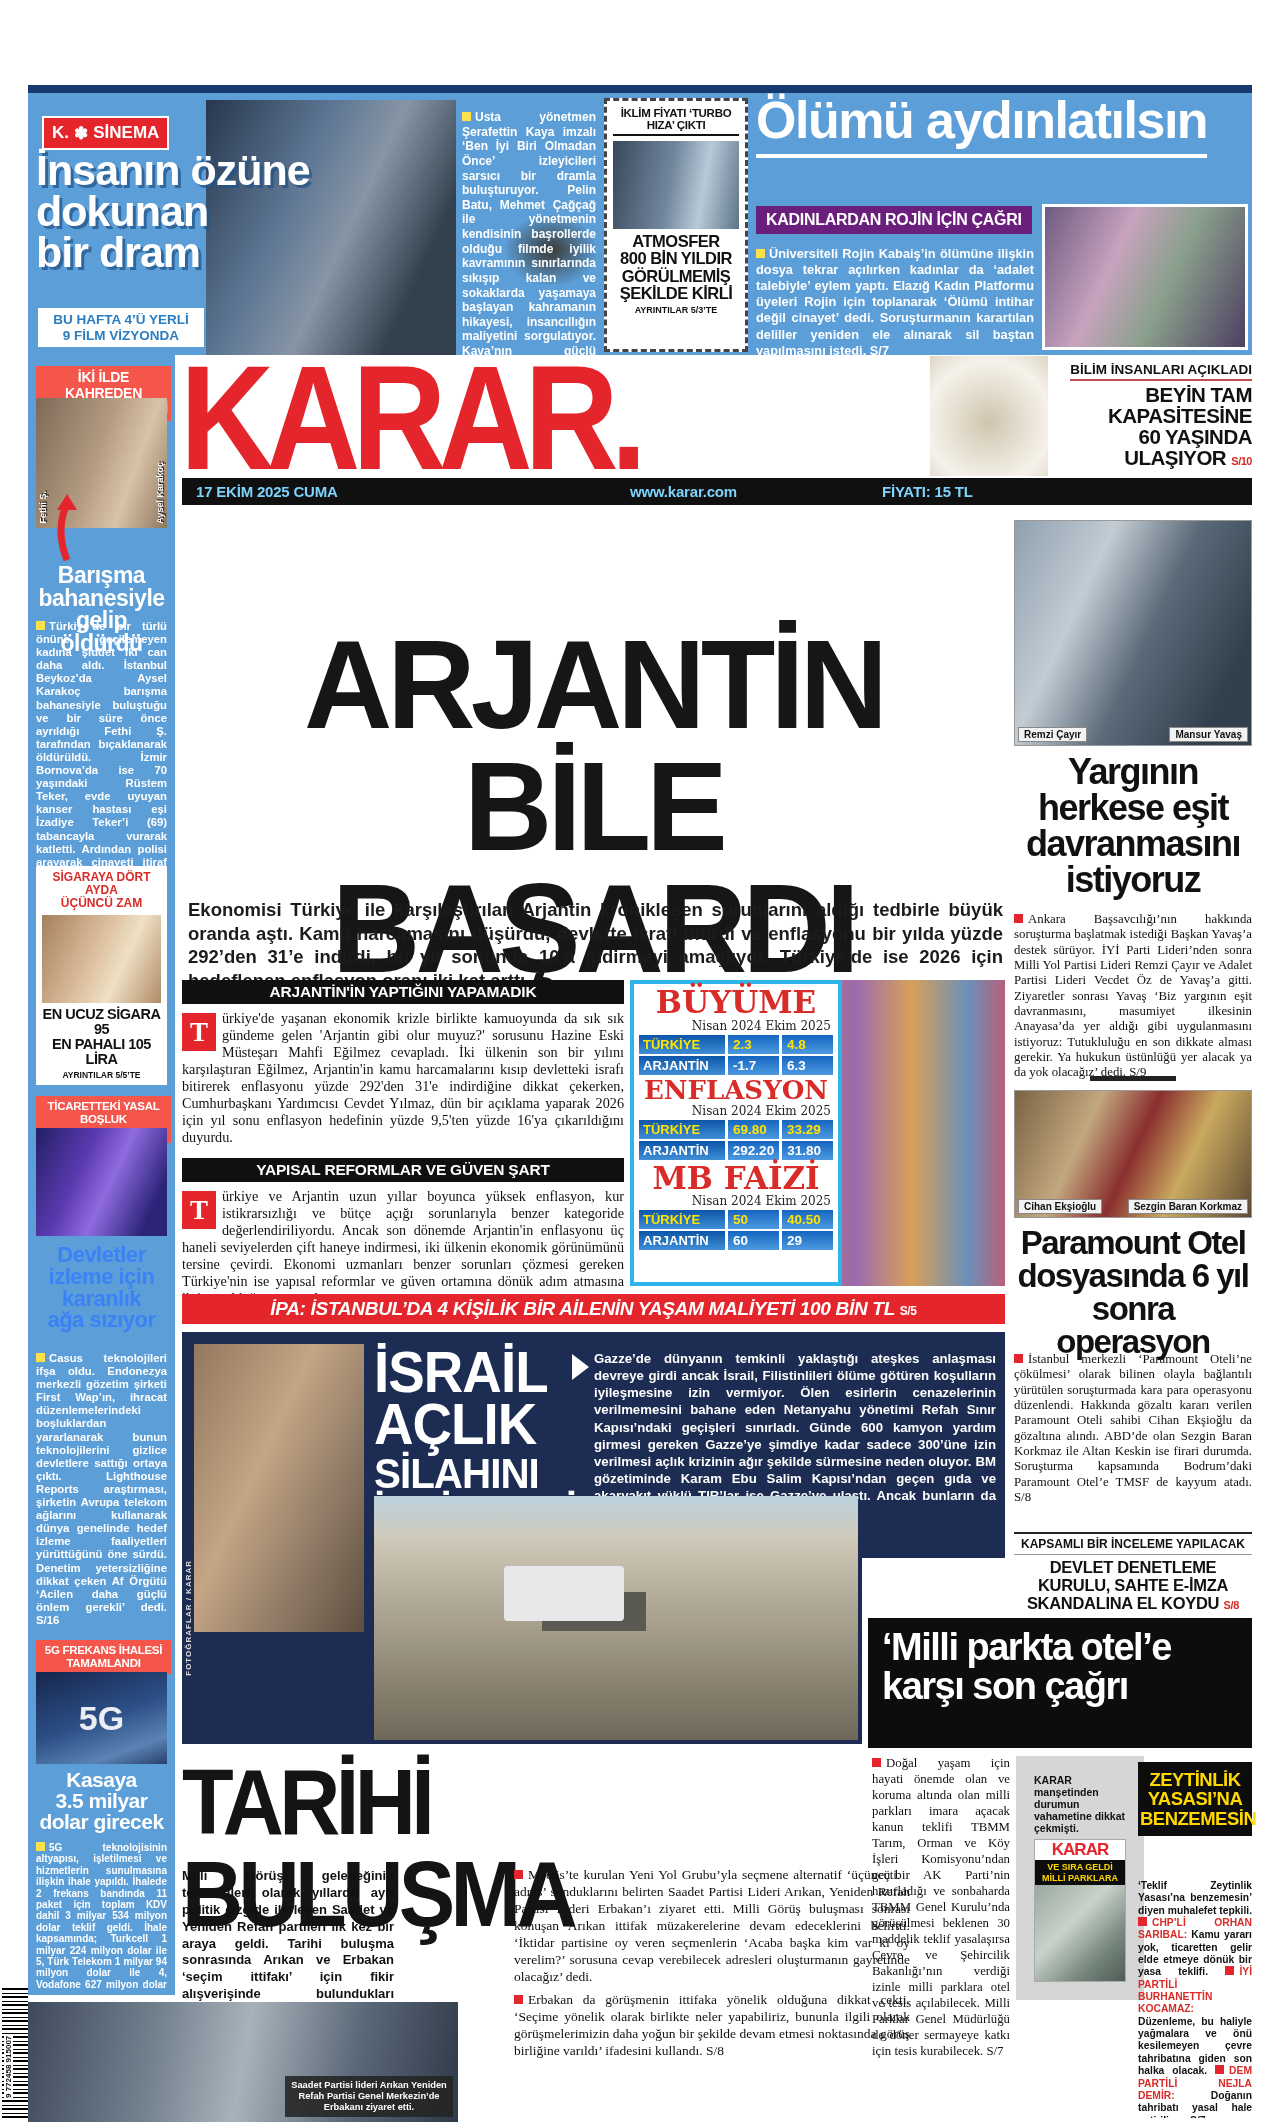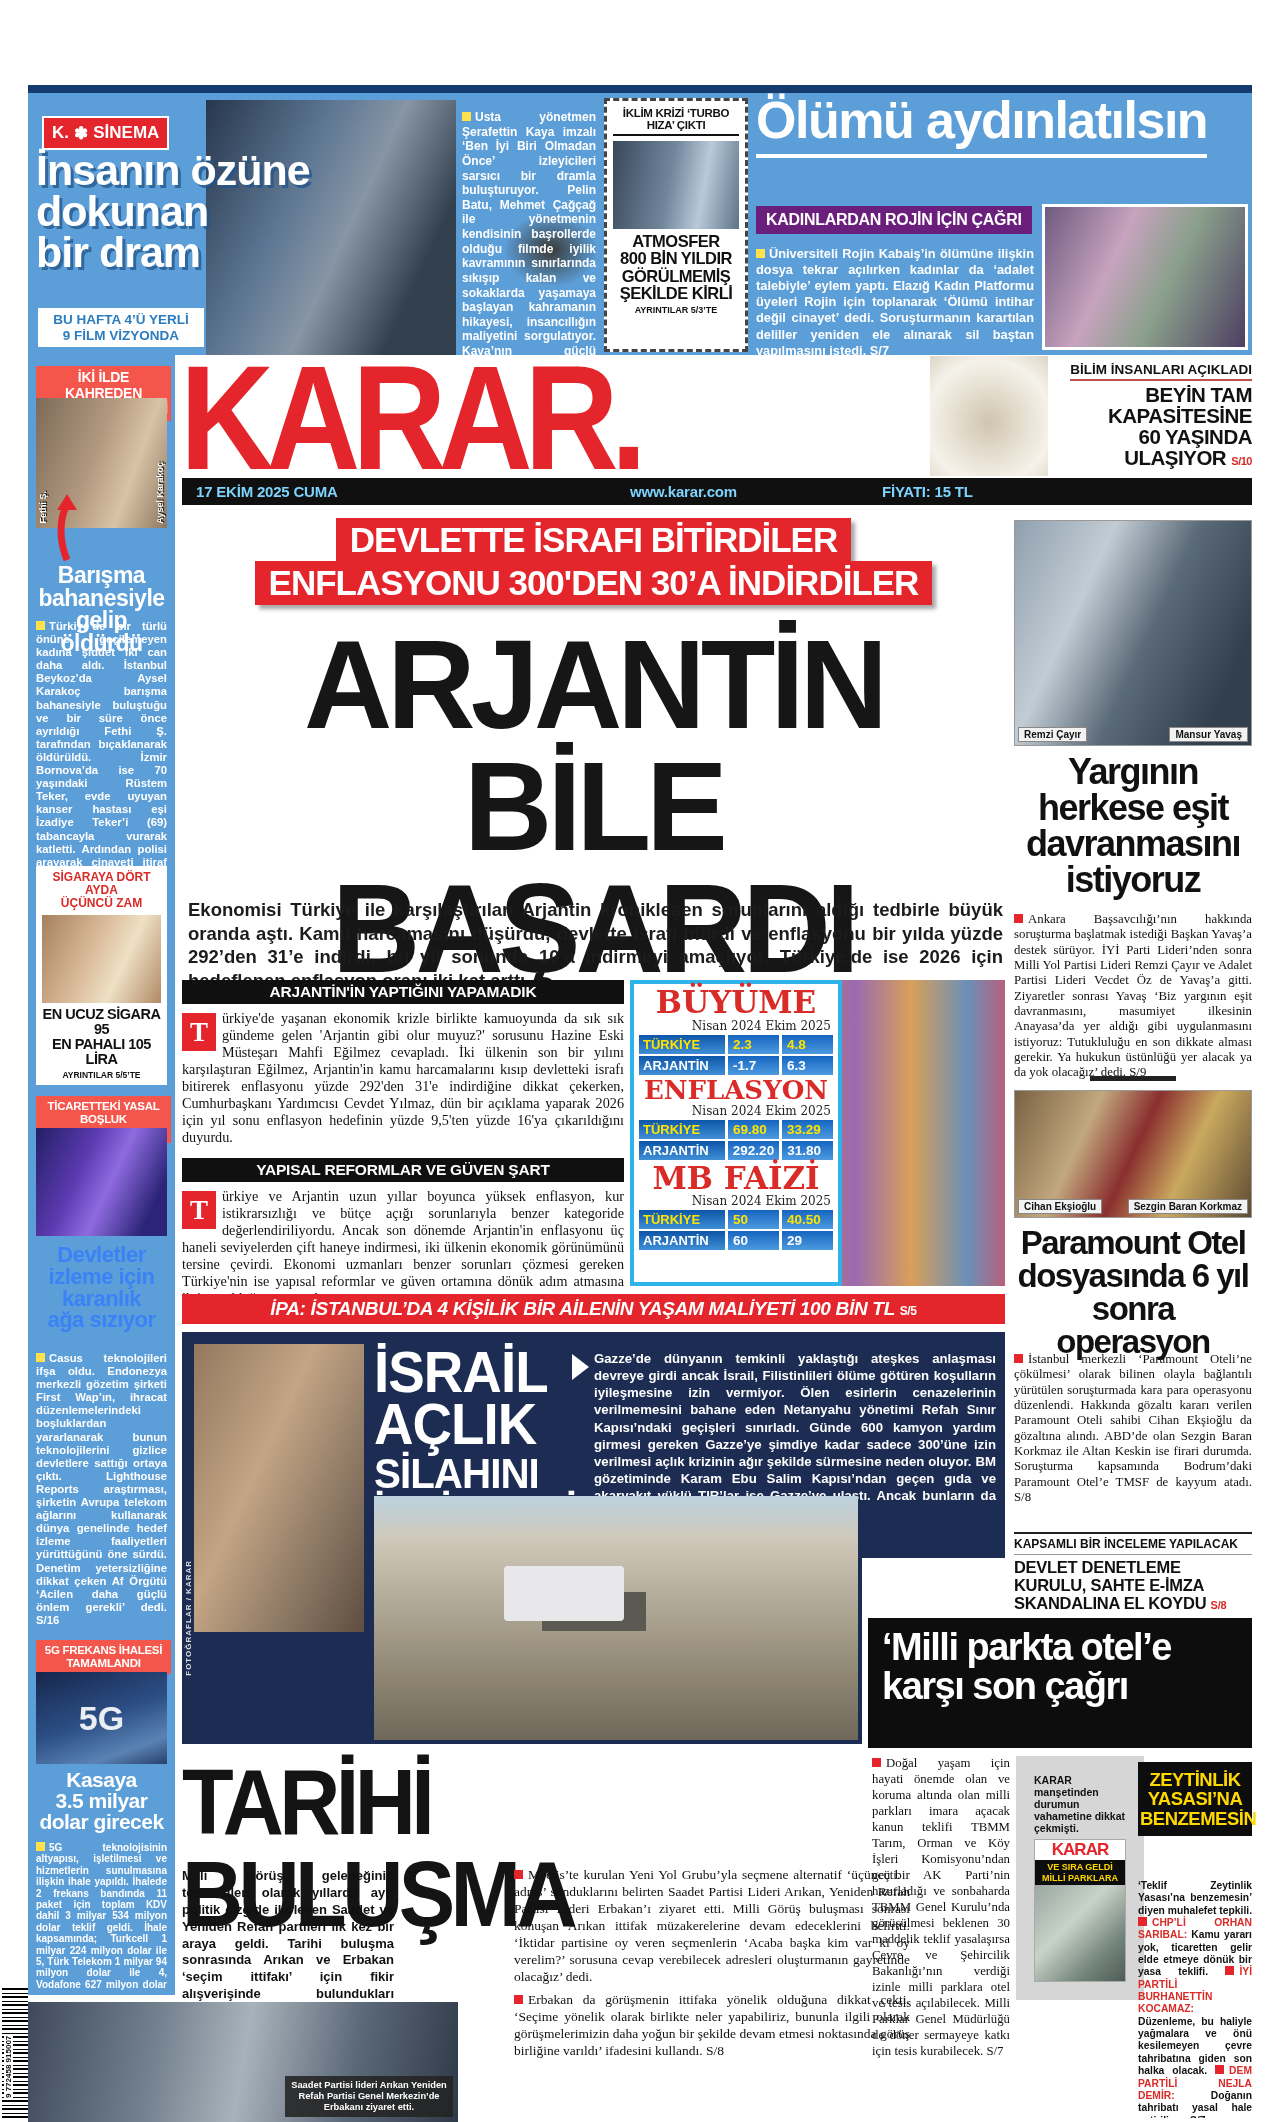--- a/index.html
+++ b/index.html
@@ -143,21 +143,21 @@
   .yv-head{left:1014px;top:754px;width:238px;text-align:center;font-weight:800;font-size:36px;
      line-height:1.0;letter-spacing:-1.5px;}
   .rb{display:inline-block;width:9px;height:9px;background:#E4262C;margin-right:5px;}
   .yv-text{left:1014px;top:912px;width:238px;font-size:12.8px;line-height:1.2;}
   .divider{left:1090px;top:1076px;width:86px;height:5px;background:#222;}
   .pm-photo{left:1014px;top:1090px;width:238px;height:128px;border:1px solid #999;box-sizing:border-box;
      background:linear-gradient(115deg,#7a6243 0%,#c2a87e 30%,#8a2f2f 50%,#caa95f 70%,#5d4a33 100%);}
   .pm-head{left:1014px;top:1226px;width:238px;text-align:center;font-weight:800;font-size:33px;
      line-height:1.0;letter-spacing:-1.5px;}
   .pm-text{left:1014px;top:1352px;width:238px;font-size:12.8px;line-height:1.2;}
-  .ddk{left:1014px;top:1532px;width:238px;}
+  .ddk{left:1014px;top:1532px;width:238px;text-align:center;}
   .ddk-kick{font-weight:700;font-size:12px;border-top:2px solid #222;border-bottom:1px solid #999;
      padding:3px 0;margin-bottom:4px;}
   .ddk-title{font-weight:900;font-size:16.5px;line-height:1.08;letter-spacing:-.3px;}
   
   .mp-box{left:868px;top:1618px;width:384px;height:130px;background:#0D0D0D;color:#fff;
      font-weight:900;font-size:38px;line-height:1.02;letter-spacing:-1.5px;padding:10px 0 0 14px;box-sizing:border-box;}
   .mp-text{left:872px;top:1756px;width:138px;height:360px;overflow:hidden;font-size:12.8px;line-height:1.25;}
   .karar-box{left:1016px;top:1756px;width:128px;height:244px;background:#D6D6D6;
      padding:18px;box-sizing:border-box;}
   .karar-note{font-weight:800;font-size:10.5px;line-height:1.15;}
@@ -204,21 +204,21 @@
     <span>SİNEMA</span>
   </div>
   <div class="abs cin-headline pre">İnsanın özüne
 dokunan
 bir dram</div>
   <div class="abs cin-sub pre">BU HAFTA 4’Ü YERLİ
 9 FİLM VİZYONDA</div>
   <div class="abs cin-text just"><span class="yb"></span><span>Usta yönetmen Şerafettin Kaya imzalı ‘Ben İyi Biri Olmadan Önce’ izleyicileri sarsıcı bir dramla buluşturuyor. Pelin Batu, Mehmet Çağçağ ile yönetmenin kendisinin başrollerde olduğu filmde iyilik kavramının sınırlarında sıkışıp kalan ve sokaklarda yaşamaya başlayan kahramanın hikayesi, insancıllığın maliyetini sorgulatıyor. Kaya’nın güçlü anlatımıyla, insanın özüne dokunan mücadele perdede hayat buluyor. S/2</span></div>
 
   <div class="abs climate">
-    <div class="climate-kicker">İKLİM KRİZİ ‘TURBO HIZA’ ÇIKTI</div>
+    <div class="climate-kicker">İKLİM FİYATI ‘TURBO HIZA’ ÇIKTI</div>
     <div class="climate-photo"></div>
     <div class="climate-title pre">ATMOSFER
 800 BİN YILDIR
 GÖRÜLMEMİŞ
 ŞEKİLDE KİRLİ</div>
     <div class="climate-more">AYRINTILAR 5/3’TE</div>
   </div>
 
   <div class="abs rojin-h">Ölümü aydınlatılsın</div>
   <div class="abs rojin-banner">KADINLARDAN ROJİN İÇİN ÇAĞRI</div>
@@ -276,24 +276,20 @@
 KAPASİTESİNE
 60 YAŞINDA
 ULAŞIYOR</span> <span class="brain-page">S/10</span></div>
   </div>
   <div class="abs infobar">
     <span style="left:14px;">17 EKİM 2025 CUMA</span>
     <span style="left:448px;">www.karar.com</span>
     <span style="left:700px;">FİYATI: 15 TL</span>
   </div>
 
-  <div class="abs kickwrap">
-    <span class="kick">DEVLETTE İSRAFI BİTİRDİLER</span><br>
-    <span class="kick">ENFLASYONU 300'DEN 30’A İNDİRDİLER</span>
-  </div>
   <div class="abs bigh pre">ARJANTİN
 BİLE BAŞARDI</div>
   <div class="abs lead just">Ekonomisi Türkiye ile karşılaştırılan Arjantin kronikleşen sorunlarını aldığı tedbirle büyük oranda aştı. Kamu harcamasını düşürdü, devlette israfı bitirdi ve enflasyonu bir yılda yüzde 292’den 31’e indirdi, bu yıl sonunda 10’a indirmeyi amaçlıyor. Türkiye’de ise 2026 için hedeflenen enflasyon oranı iki kat arttı.</div>
 
   <div class="abs sech sec1h">ARJANTİN'İN YAPTIĞINI YAPAMADIK</div>
   <div class="abs ser sec1t just">
     <span class="dropcap">T</span><span>ürkiye'de yaşanan ekonomik krizle birlikte kamuoyunda da sık sık gündeme gelen 'Arjantin gibi olur muyuz?' sorusunu Hazine Eski Müsteşarı Mahfi Eğilmez cevapladı. İki ülkenin son bir yılını karşılaştıran Eğilmez, Arjantin'in kamu harcamalarını kısıp devletteki israfı bitirerek enflasyonu yüzde 292'den 31'e indirdiğine dikkat çekerken, Cumhurbaşkanı Yardımcısı Cevdet Yılmaz, dün bir açıklama yaparak 2026 için yıl sonu enflasyon hedefinin yüzde 9,5'ten yüzde 16'ya çıkarıldığını duyurdu.</span>
   </div>
   <div class="abs sech sec2h">YAPISAL REFORMLAR VE GÜVEN ŞART</div>
   <div class="abs ser sec2t just">

